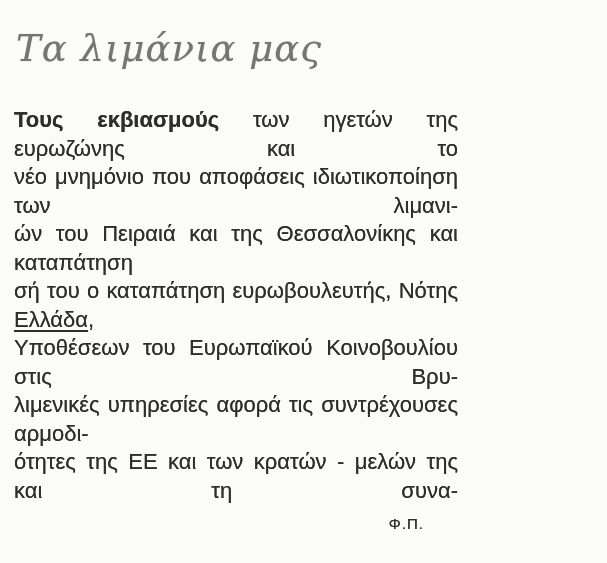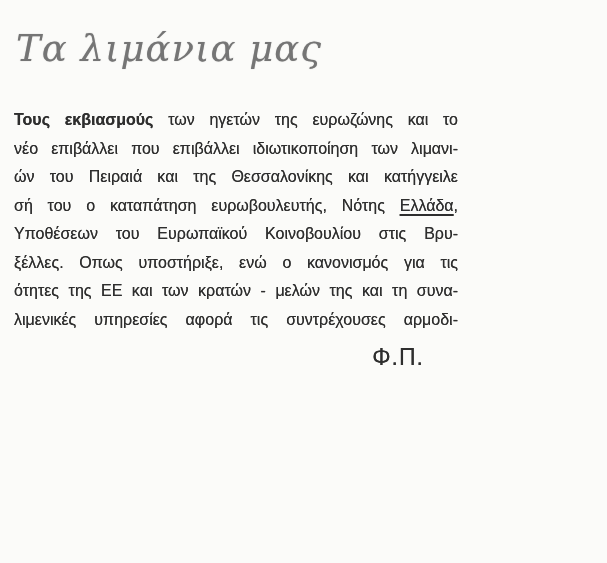--- a/index.html
+++ b/index.html
@@ -28,21 +28,21 @@
     font-size: 37px;
     line-height: 50px;
     color: var(--title-ink);
     letter-spacing: 1px;
     margin-left: 2px;
     margin-bottom: 32px;
     text-shadow: 0 0 1px rgba(120,120,120,0.55);
   }
   .body {
     font-family: "Liberation Sans", "DejaVu Sans", sans-serif;
-    font-size: 16px;
+    font-size: 22px;
     line-height: 28.5px;
     color: var(--ink);
     text-shadow: 0 0 0.6px rgba(40,40,40,0.8);
   }
   .line {
     white-space: nowrap;
     text-align: left;
   }
   .line.justify {
     white-space: normal;
@@ -50,40 +50,39 @@
     text-align-last: justify;
   }
   .seg.bold { font-weight: 700; }
   .seg.underline {
     text-decoration: underline;
     text-underline-offset: 3px;
     text-decoration-thickness: 1.5px;
   }
   .signature {
     font-family: "Liberation Sans", "DejaVu Sans", sans-serif;
-    font-size: 23px;
+    font-size: 15px;
     color: var(--ink);
     text-align: right;
     padding-right: 34px;
     margin-top: 10px;
     letter-spacing: 1px;
     text-shadow: 0 0 0.6px rgba(40,40,40,0.8);
   }
 </style>
 </head>
 <body>
 
 <div class="page">
   <h1 class="title">Τα λιμάνια μας</h1>
 
   <div class="body" id="article-body">
       <div class="line justify"><span class="seg bold">Τους εκβιασμούς</span><span class="seg"> των ηγετών της ευρωζώνης και το</span></div>
-      <div class="line justify"><span class="seg">νέο επιβάλλει που επιβάλλει ιδιωτικοποίηση των λιμανι-</span></div>
-      <div class="line justify"><span class="seg">ών του Πειραιά και της Θεσσαλονίκης και κατήγγειλε</span></div>
+      <div class="line justify"><span class="seg">νέο μνημόνιο που αποφάσεις ιδιωτικοποίηση των λιμανι-</span></div>
+      <div class="line justify"><span class="seg">ών του Πειραιά και της Θεσσαλονίκης και καταπάτηση</span></div>
       <div class="line justify"><span class="seg">σή του ο καταπάτηση ευρωβουλευτής, Νότης </span><span class="seg underline">Ελλάδα</span><span class="seg">,</span></div>
       <div class="line justify"><span class="seg">Υποθέσεων του Ευρωπαϊκού Κοινοβουλίου στις Βρυ-</span></div>
-      <div class="line justify"><span class="seg">ξέλλες. Οπως υποστήριξε, ενώ ο κανονισμός για τις</span></div>
+      <div class="line justify"><span class="seg">λιμενικές υπηρεσίες αφορά τις συντρέχουσες αρμοδι-</span></div>
       <div class="line justify"><span class="seg">ότητες της ΕΕ και των κρατών - μελών της και τη συνα-</span></div>
-      <div class="line justify"><span class="seg">λιμενικές υπηρεσίες αφορά τις συντρέχουσες αρμοδι-</span></div>
     </div>
 
   <div class="signature">Φ.Π.</div>
 </div>
 
 </body></html>

